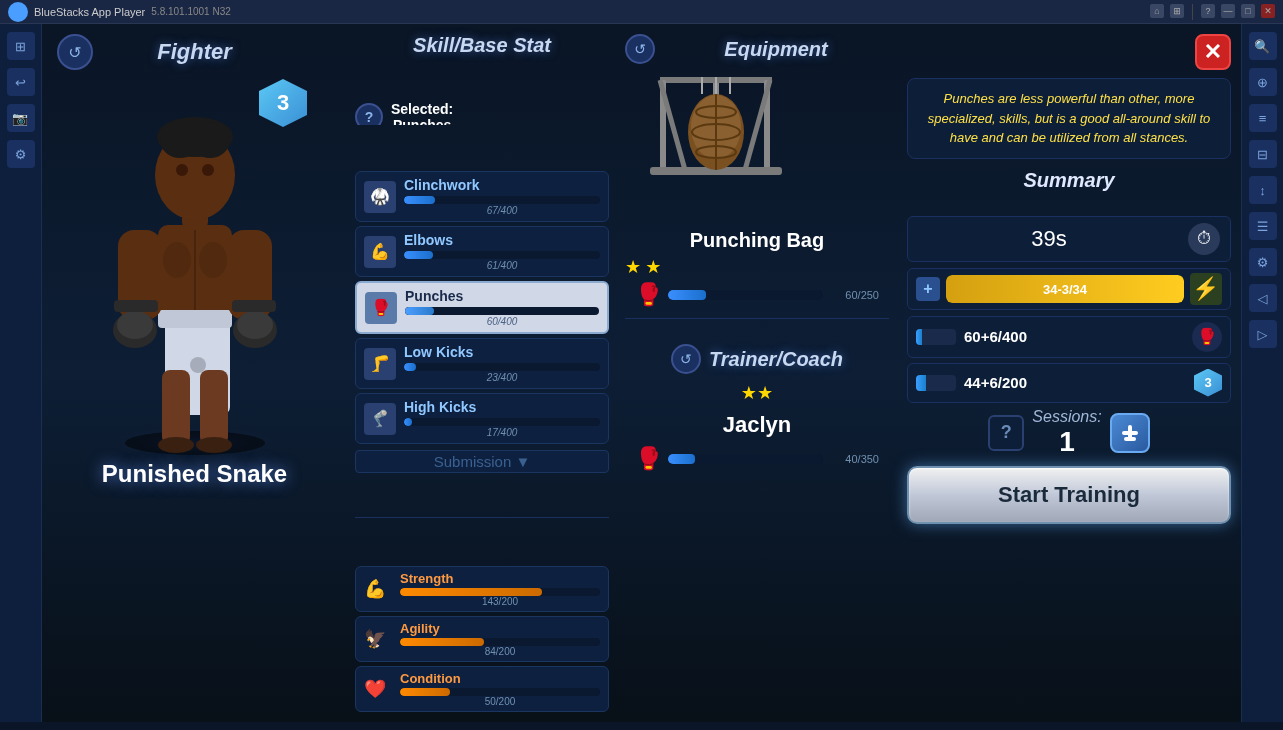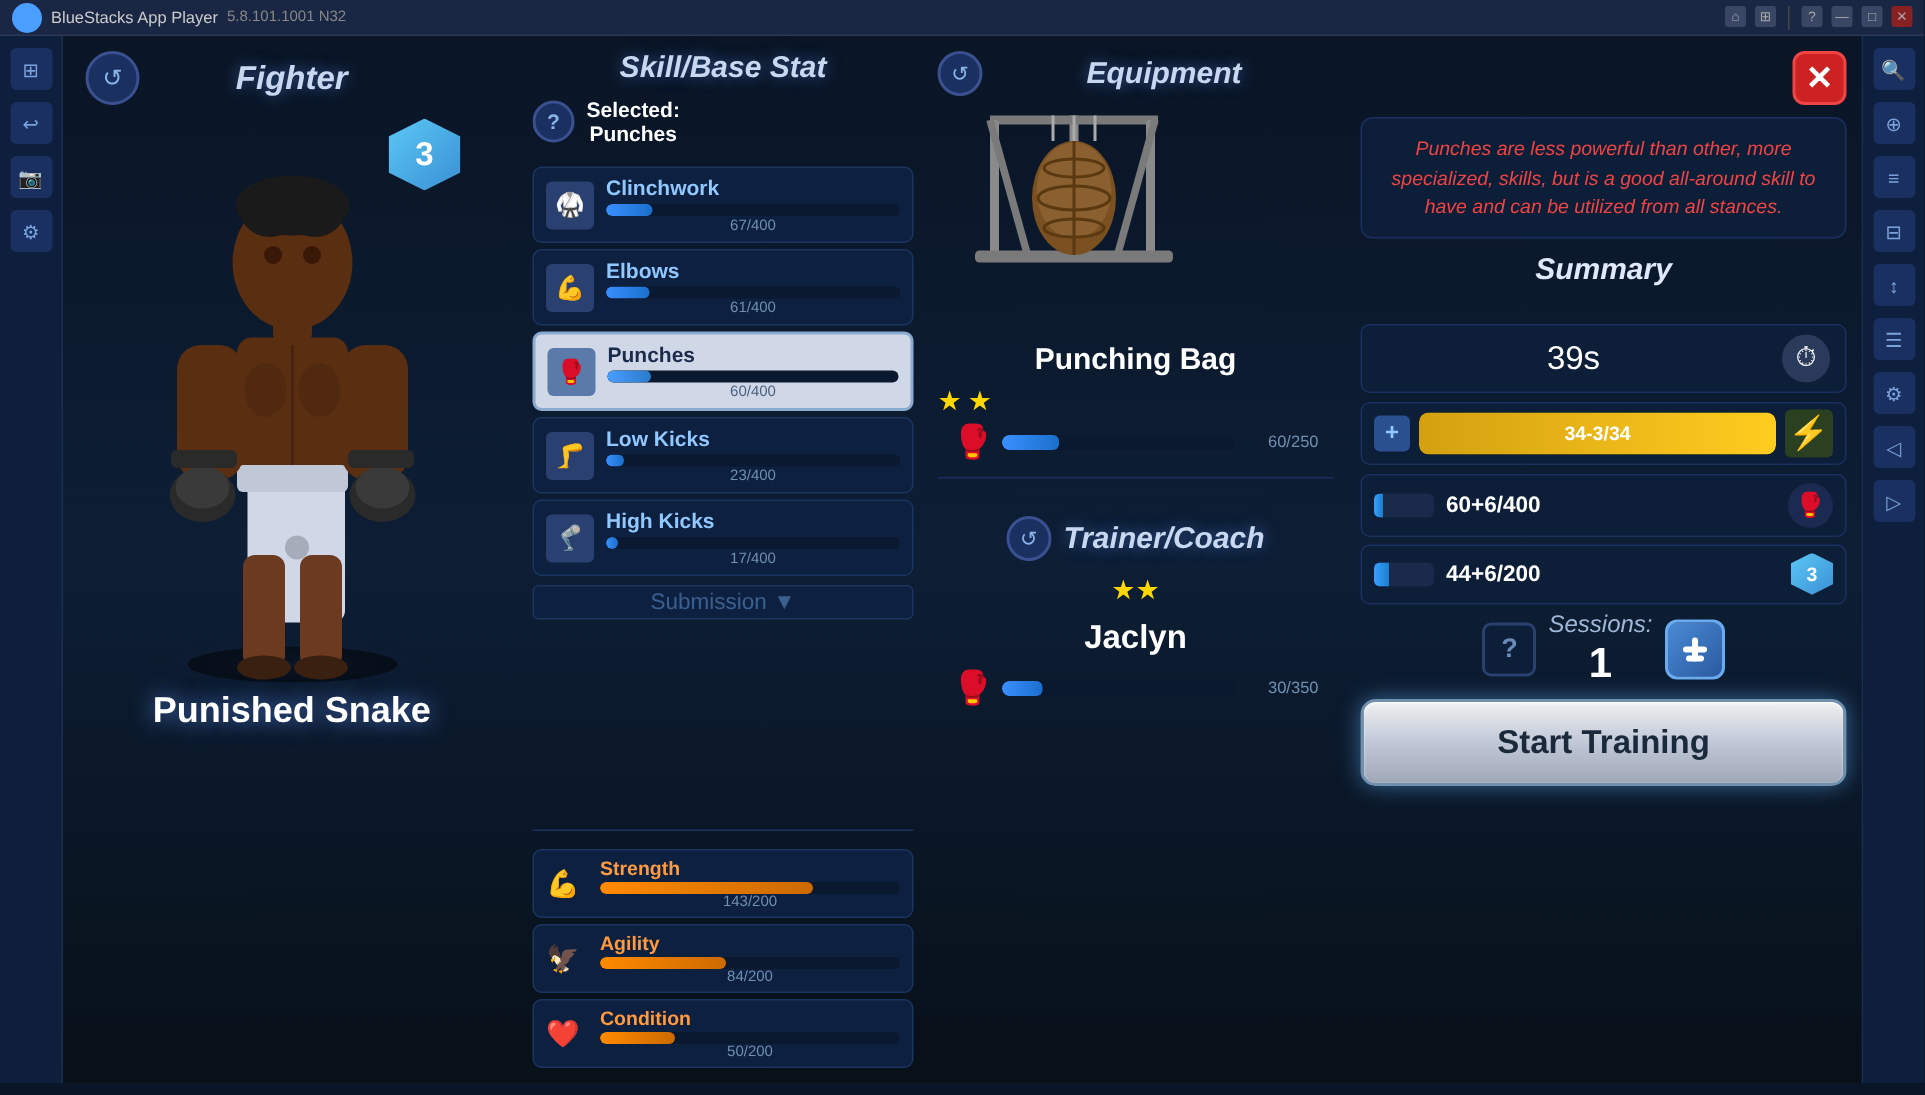--- a/index.html
+++ b/index.html
@@ -146,20 +146,21 @@
       margin-top: auto;
       text-align: center;
     }
 
     
     .skill-section {
       width: 270px;
       padding: 10px 8px;
       display: flex;
       flex-direction: column;
+      gap: 36px;
     }
 
     .section-title {
       font-size: 20px;
       font-weight: bold;
       color: #c8d8f0;
       font-style: italic;
       text-align: center;
       margin-bottom: 8px;
       text-shadow: 0 0 10px rgba(100,150,255,0.5);
@@ -258,20 +259,21 @@
       border-radius: 4px;
     }
     .bar-fill.orange {
       background: linear-gradient(90deg, #ff8a00, #cc6a00);
     }
     .skill-value {
       font-size: 10px;
       color: #7090b0;
       text-align: center;
       margin-top: 1px;
+      font-style: italic;
     }
 
     
     .base-stats {
       margin-top: 6px;
       display: flex;
       flex-direction: column;
       gap: 4px;
     }
 
@@ -392,21 +394,21 @@
       font-size: 22px; font-weight: bold; color: white; cursor: pointer;
       border: 2px solid #ee4444;
     }
 
     .info-box {
       background: #0d1e38;
       border: 1px solid #1a3060;
       border-radius: 8px;
       padding: 10px;
       font-size: 13px;
-      color: #ef4444;
+      color: #fde047;
       line-height: 1.5;
       text-align: center;
       margin-bottom: 10px;
       font-style: italic;
     }
 
     .summary-title {
       font-size: 20px;
       font-weight: bold;
       color: #e0e8ff;
@@ -890,21 +892,21 @@
           <span class="star">★</span>
         </div>
 
         <div class="trainer-name">Jaclyn</div>
 
         <div class="equip-bar-row" style="margin-top:8px;">
           <div class="equip-bar-icon">🥊</div>
           <div class="equip-bar">
             <div class="bar-fill" style="width:17%;"></div>
           </div>
-          <div class="equip-bar-value">30/350</div>
+          <div class="equip-bar-value">40/350</div>
         </div>
       </div>
     </div>
 
     <div class="summary-section">
 
       <div class="close-btn" style="position:relative;right:auto;top:auto;margin-left:auto;margin-bottom:8px;align-self:flex-end;">✕</div>
 
       <div class="info-box">Punches are less powerful than other, more specialized, skills, but is a good all-around skill to have and can be utilized from all stances.</div>
 

